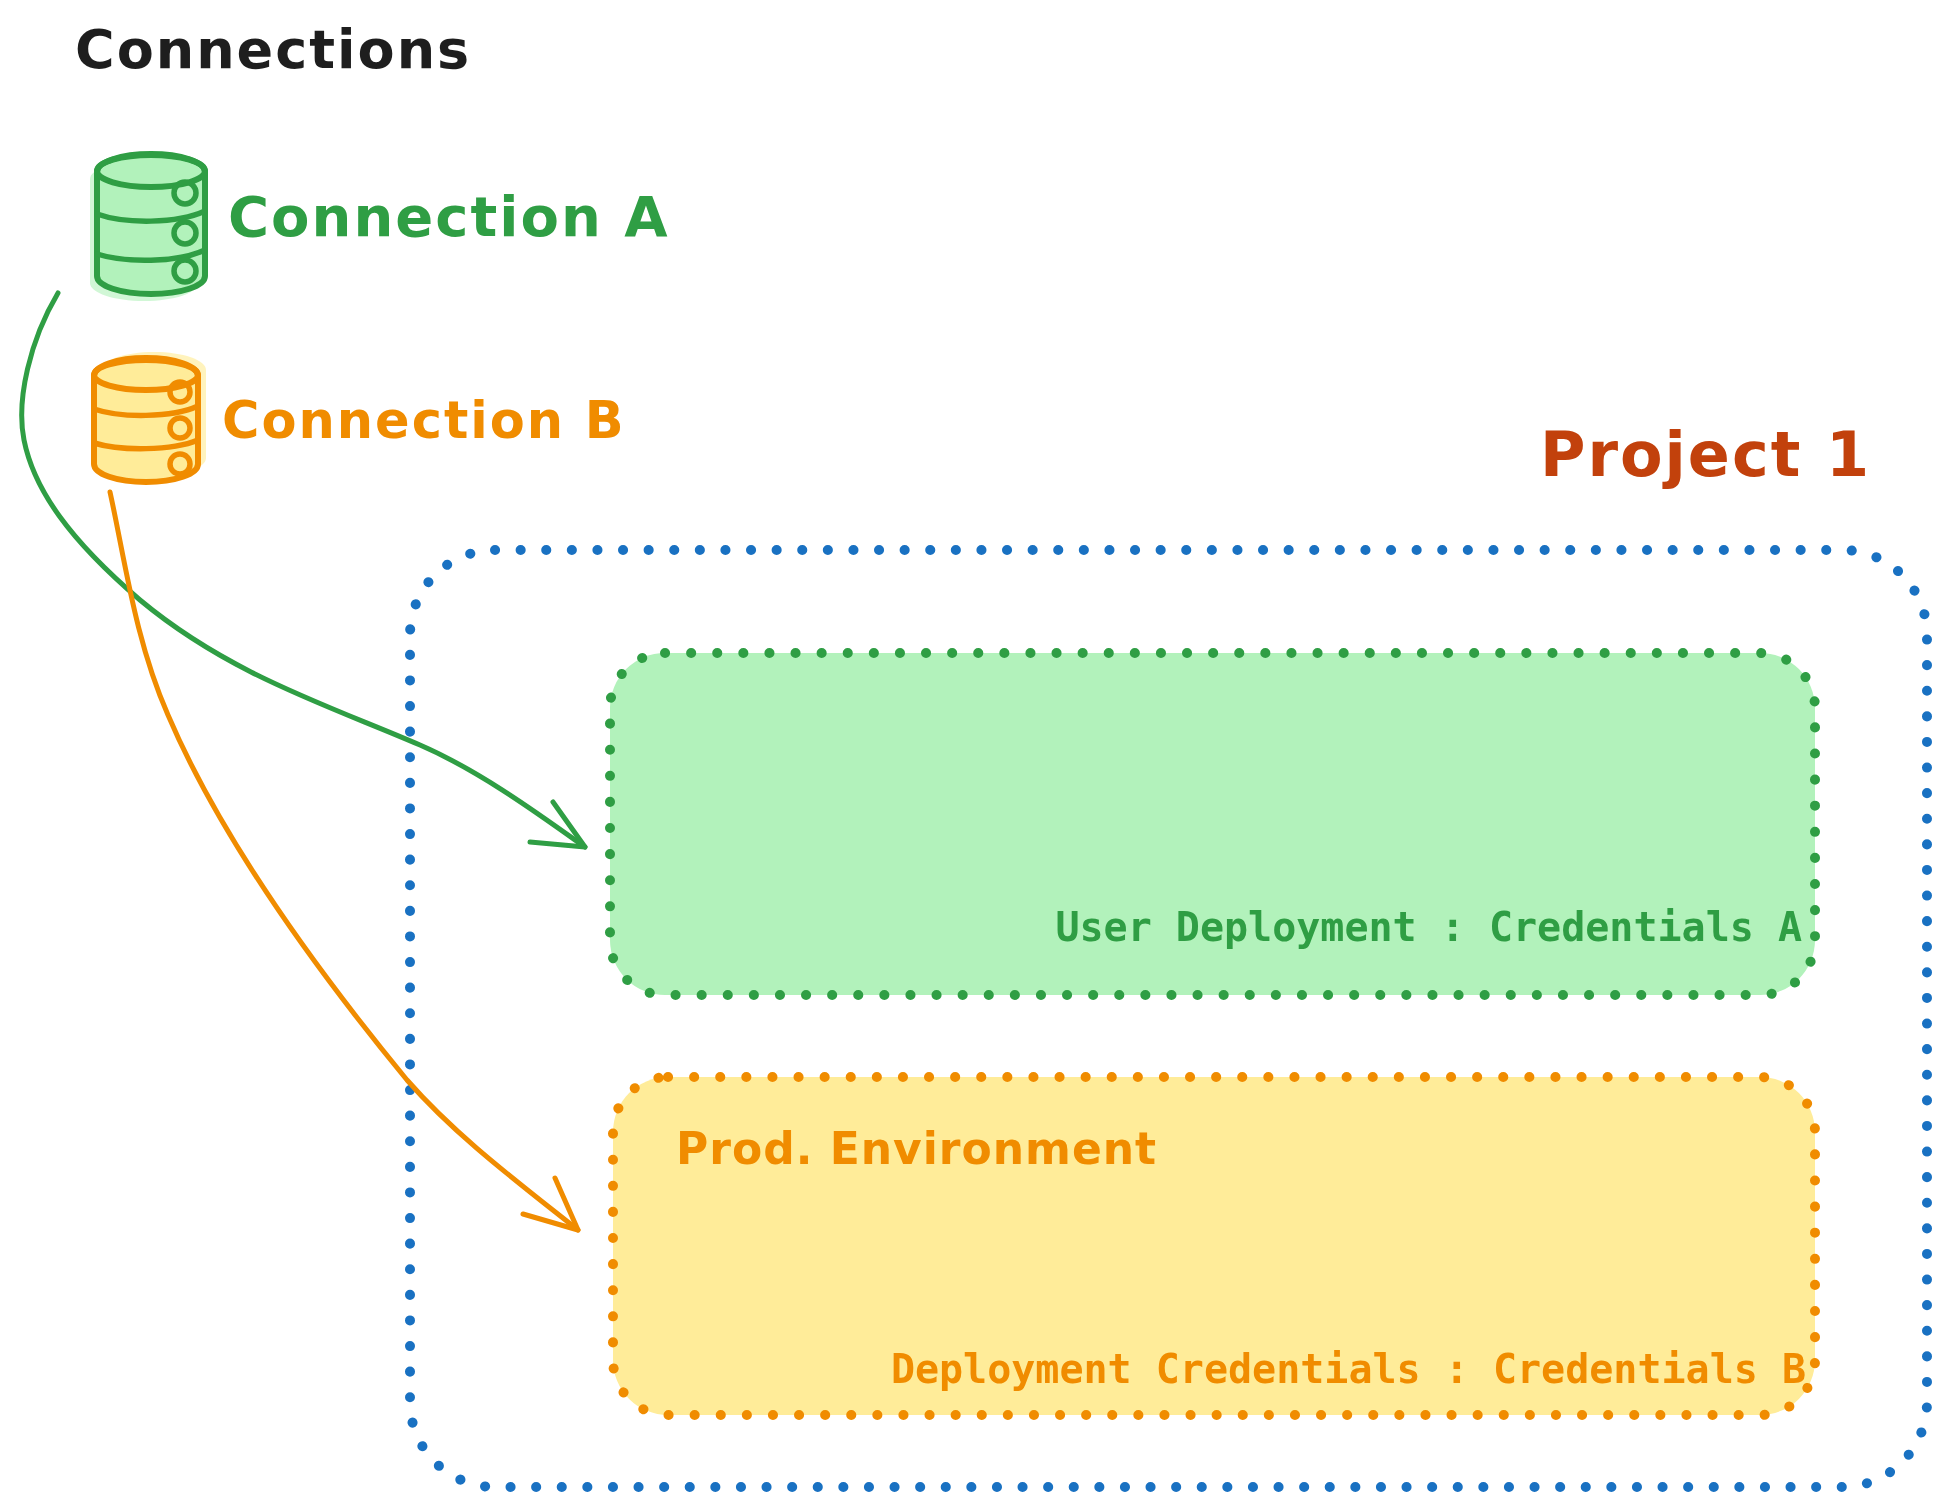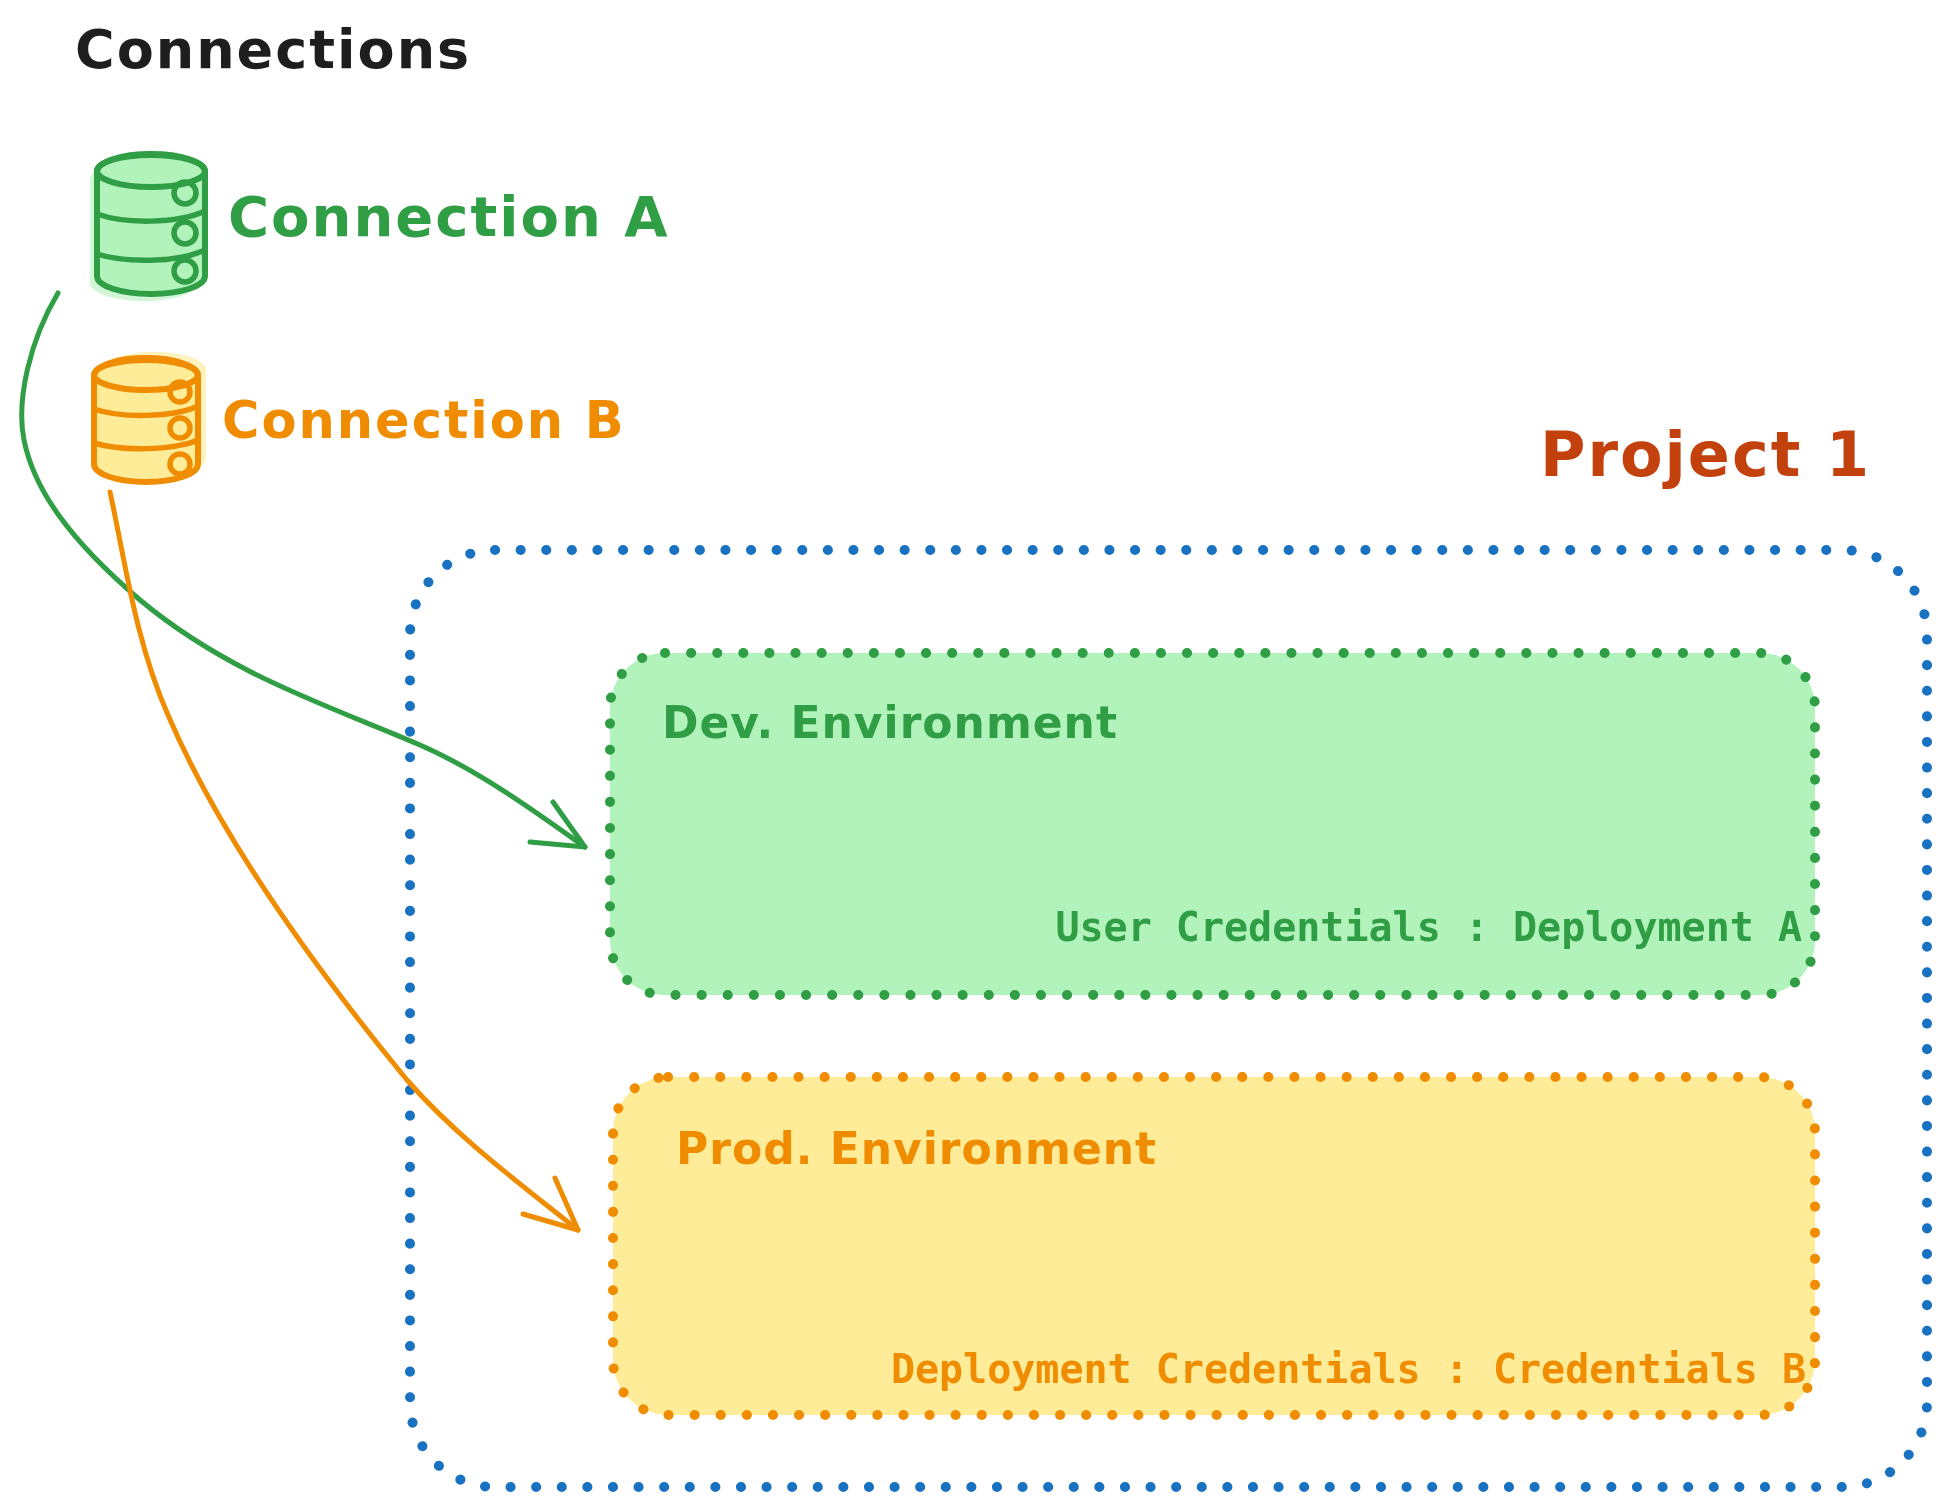--- a/index.html
+++ b/index.html
@@ -79,21 +79,20 @@
   </svg>
 
   <div class="t ink connections-title">Connections</div>
 
   <div class="t green conn-a-label">Connection A</div>
 
   <div class="t orange conn-b-label">Connection B</div>
 
   <div class="t blue project-title">Project 1</div>
 
-  <div class="t green dev-label">Dev. Environment</div>
 
-  <div class="t green mono dev-cred">User Credentials : Deployment A</div>
+  <div class="t green mono dev-cred">User Deployment : Credentials A</div>
 
   <div class="t orange prod-label">Prod. Environment</div>
 
   <div class="t orange mono prod-cred">Deployment Credentials : Credentials B</div>
 
 </div>
 
 </body></html>

